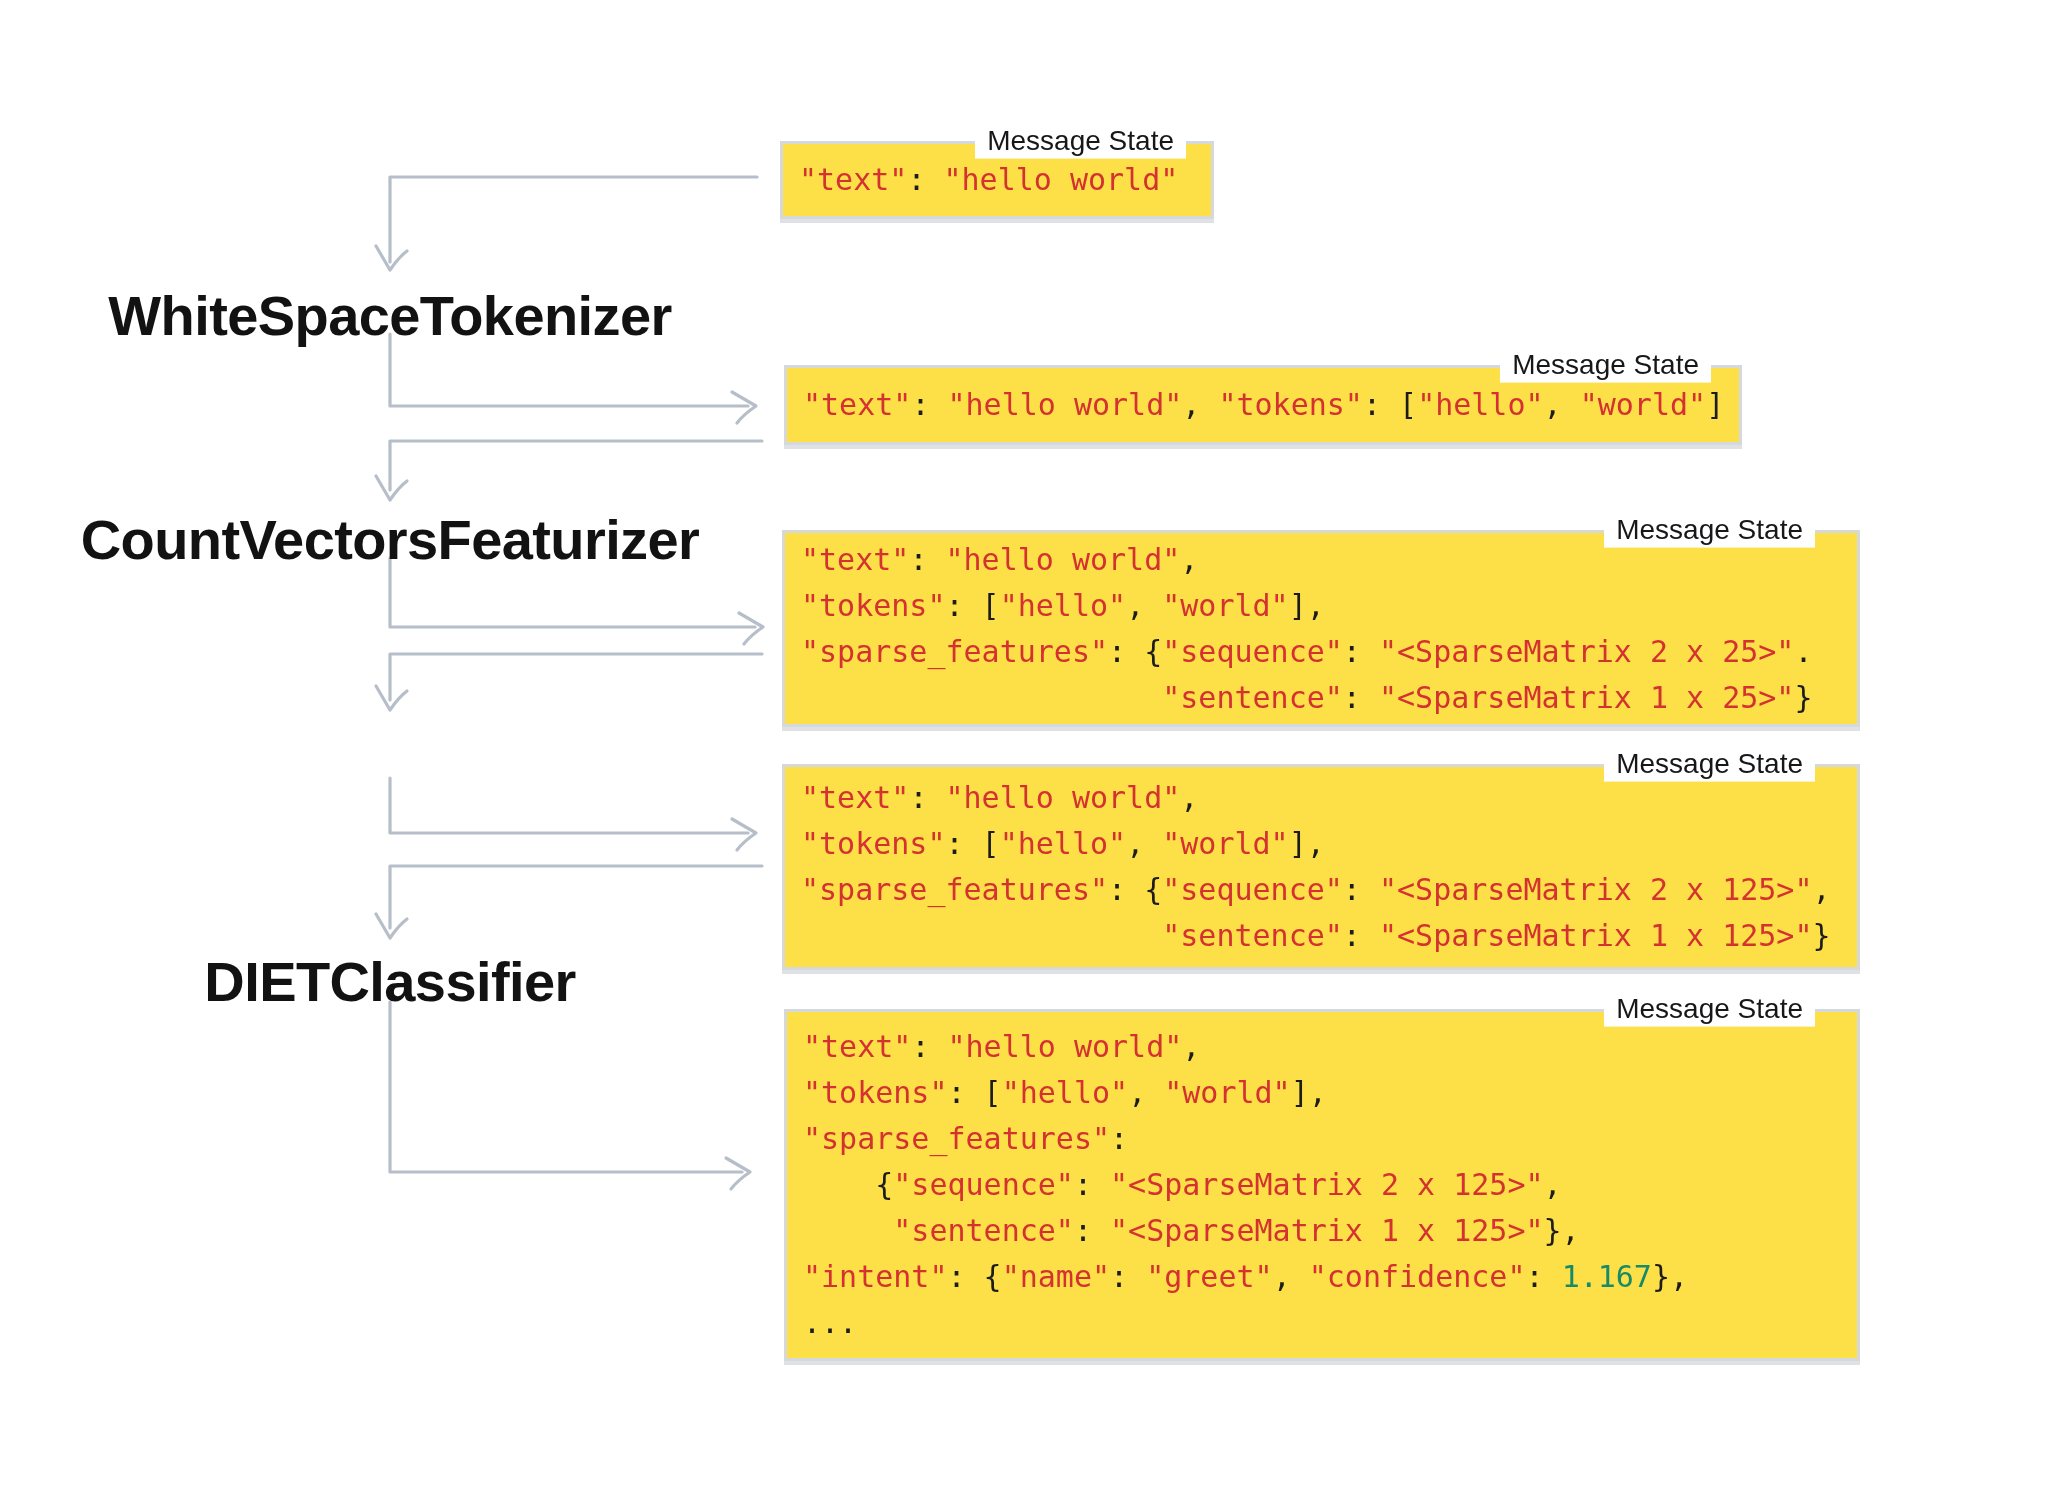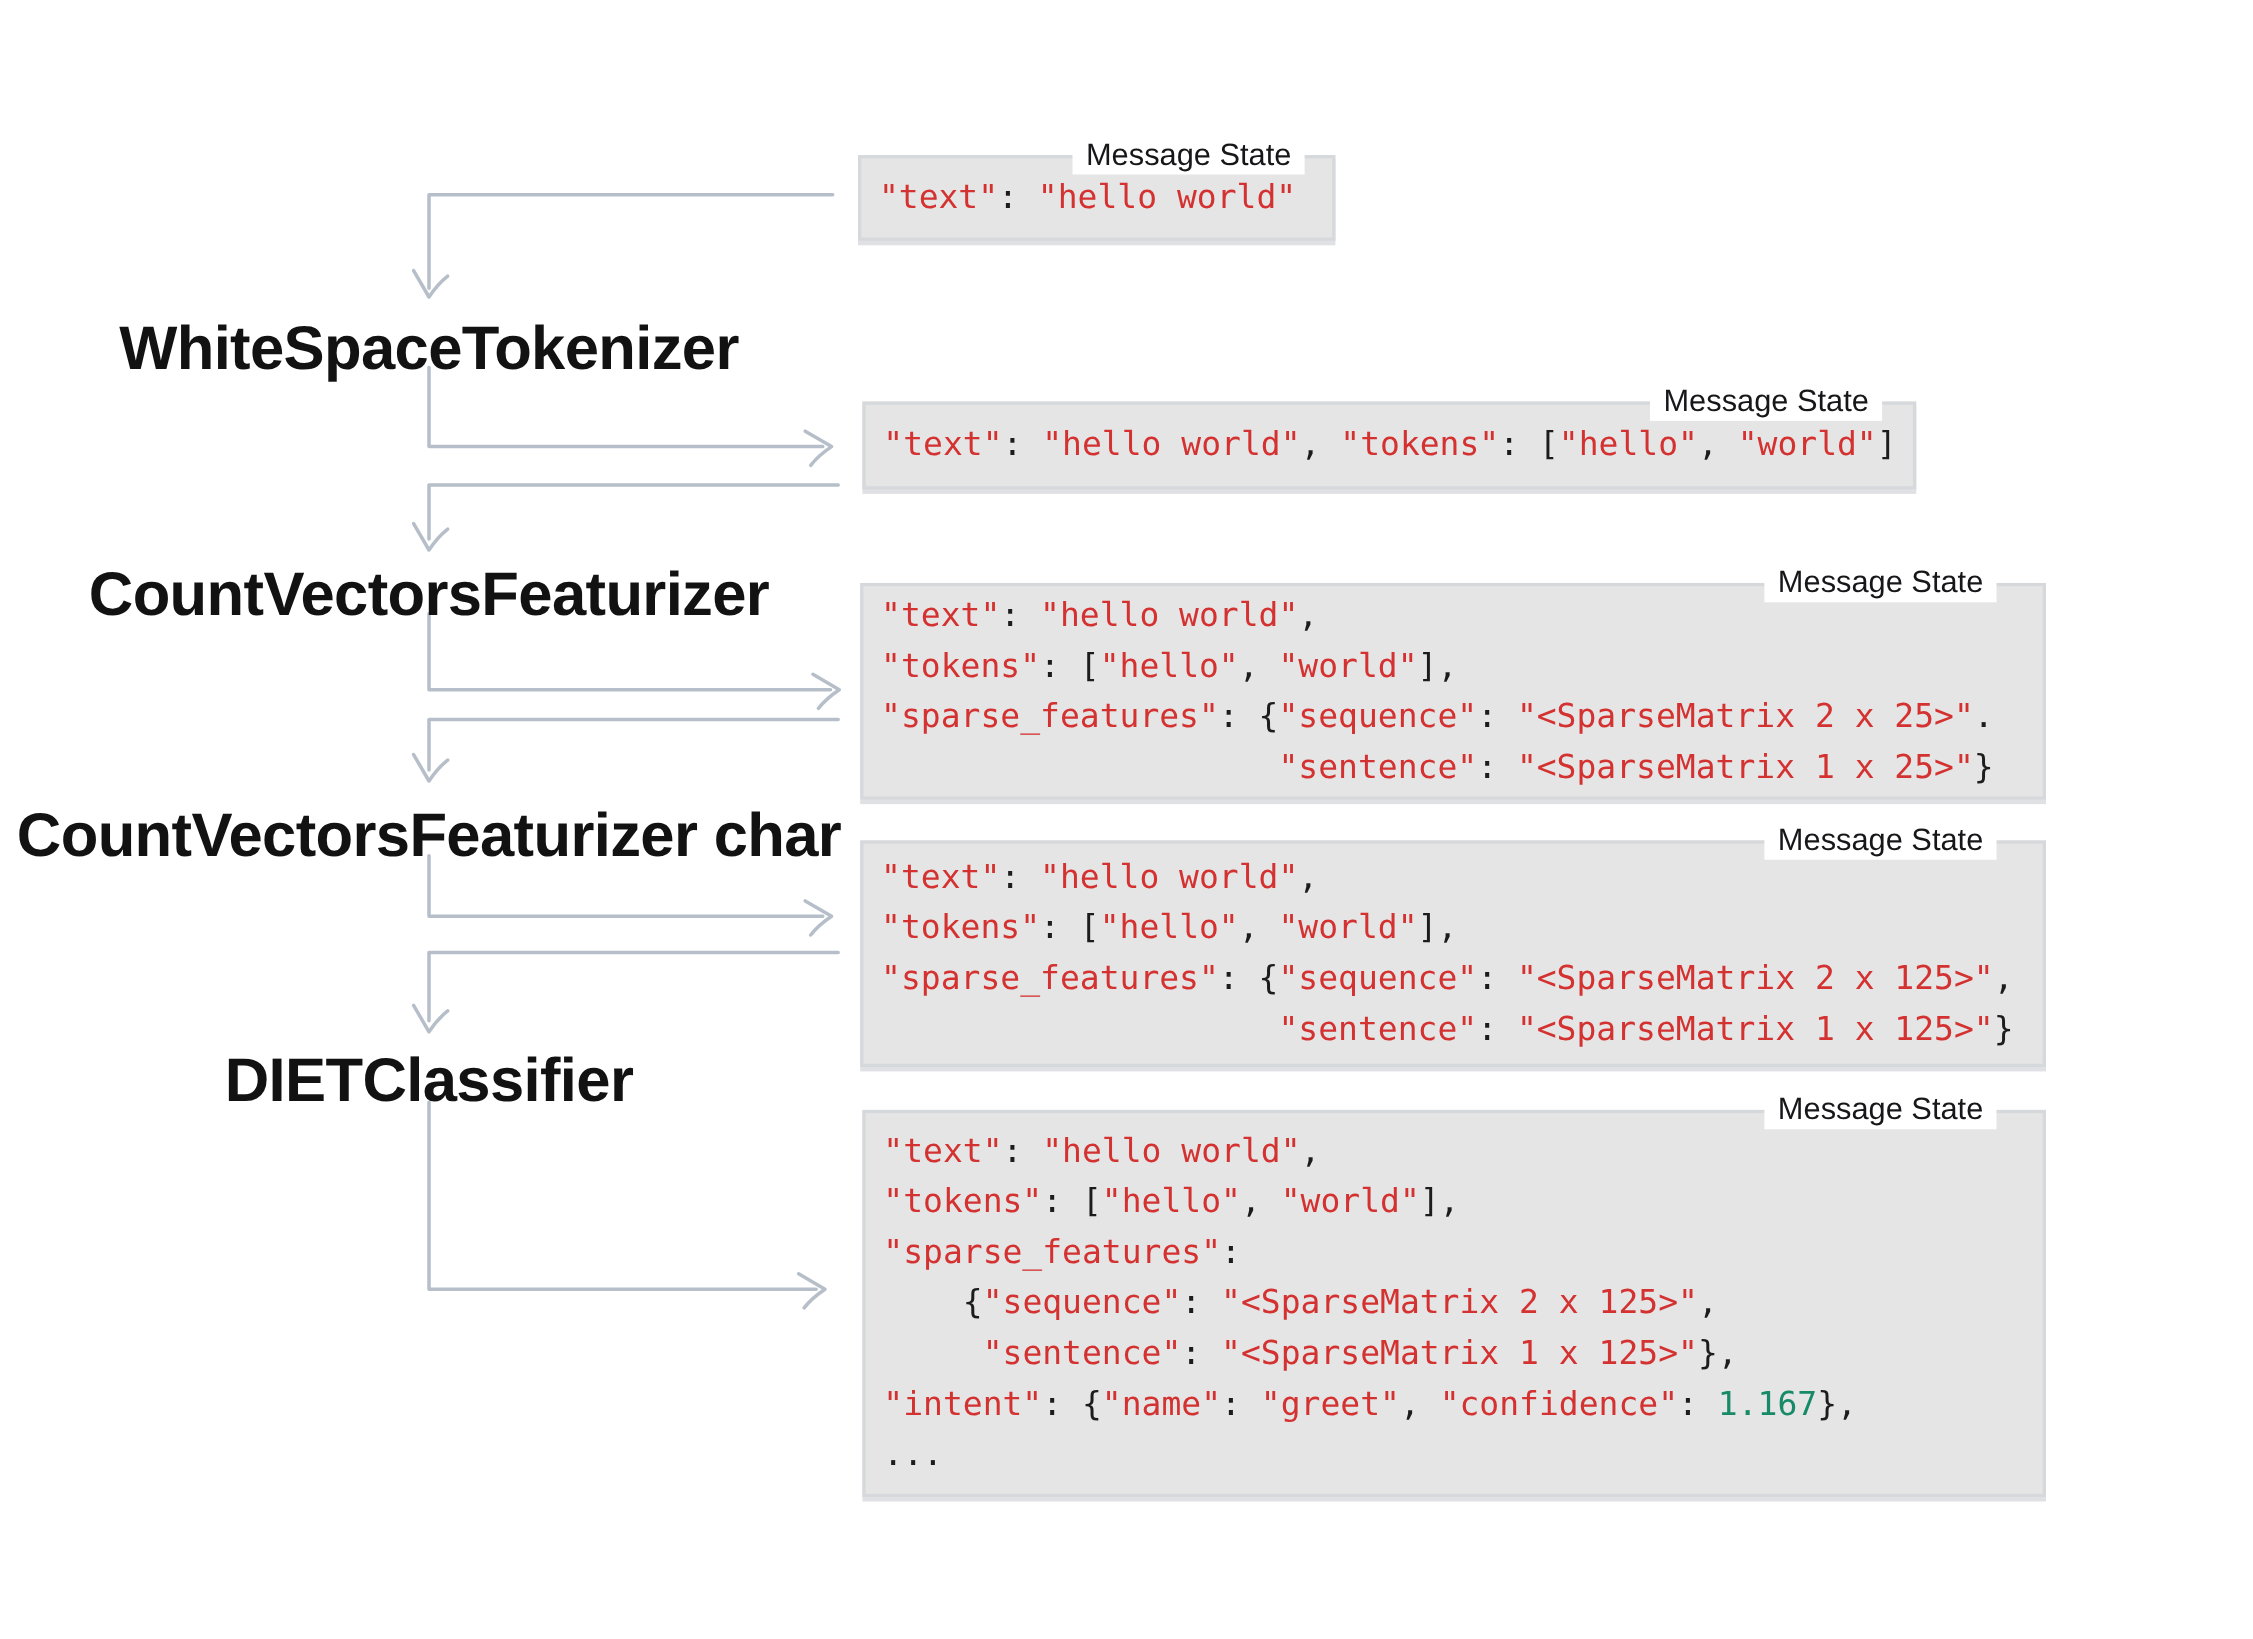--- a/index.html
+++ b/index.html
@@ -20,21 +20,21 @@
     font-family:"Liberation Sans", sans-serif;
     font-weight:700;
     font-size:56px;
     letter-spacing:-0.6px;
     color:#121212;
     white-space:nowrap;
     z-index:2;
   }
   .state-box{
     position:absolute;
-    background:#e5e5e5;
+    background:#fde047;
     border:3px solid #d6d9dc;
     box-shadow:0 4px 0 rgba(183,189,196,0.45);
     box-sizing:border-box;
     z-index:1;
   }
   .state-box .box-title{
     position:absolute;
     top:-3px;
     transform:translateY(-50%);
     background:#ffffff;
@@ -103,21 +103,20 @@
     </g>
 
     <g>
       <polyline points="390,1002 390,1172 742,1172"></polyline>
       <path d="M 726,1158 L 750,1172 Q 738,1180 731,1189"></path>
     </g>
   </svg>
 
   <div class="component-label" style="left:390px;top:283px;">WhiteSpaceTokenizer</div>
   <div class="component-label" style="left:390px;top:507px;">CountVectorsFeaturizer</div>
-  <div class="component-label" style="left:390px;top:726px;">CountVectorsFeaturizer char</div>
   <div class="component-label" style="left:390px;top:949px;">DIETClassifier</div>
 
   <div class="state-box" style="left:780px;top:141px;width:434px;height:78px;">
     <span class="box-title" style="right:25px;">Message State</span>
     <div class="code">
         <div class="code-line"><span class="tok-str">"text"</span><span class="tok-pun">: </span><span class="tok-str">"hello world"</span></div>
       </div>
   </div>
 
   <div class="state-box" style="left:784px;top:365px;width:958px;height:80px;">

